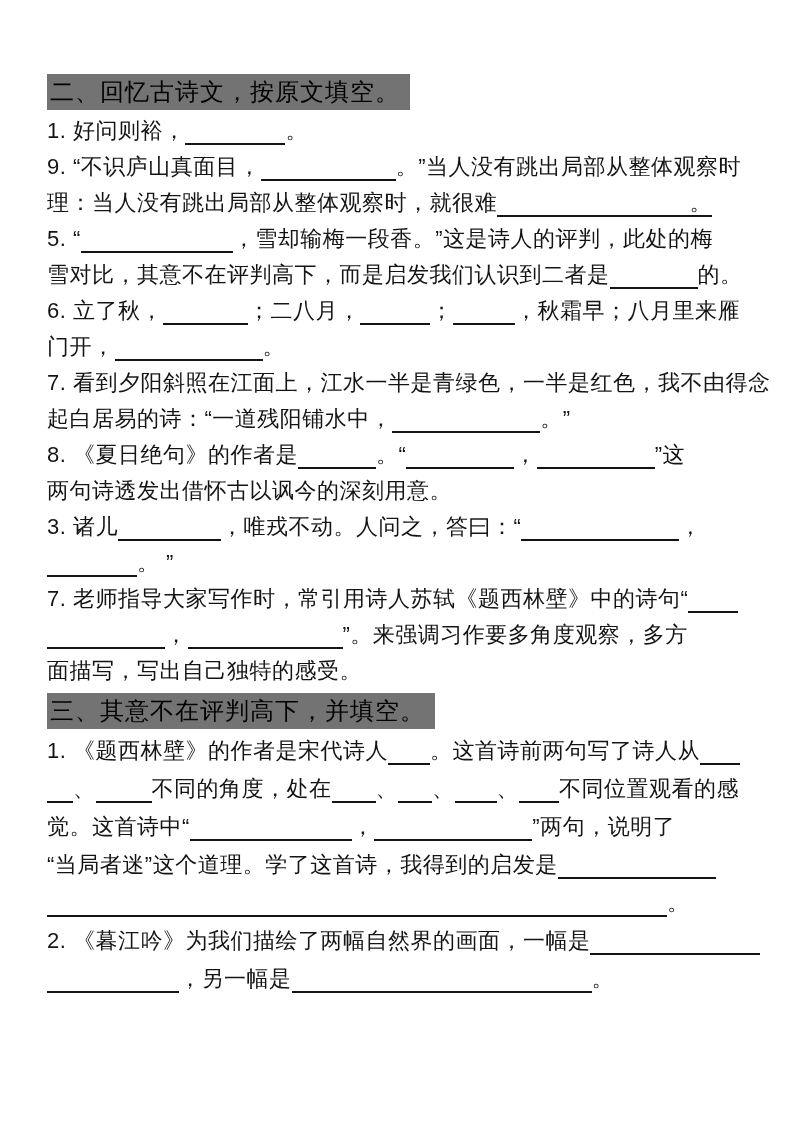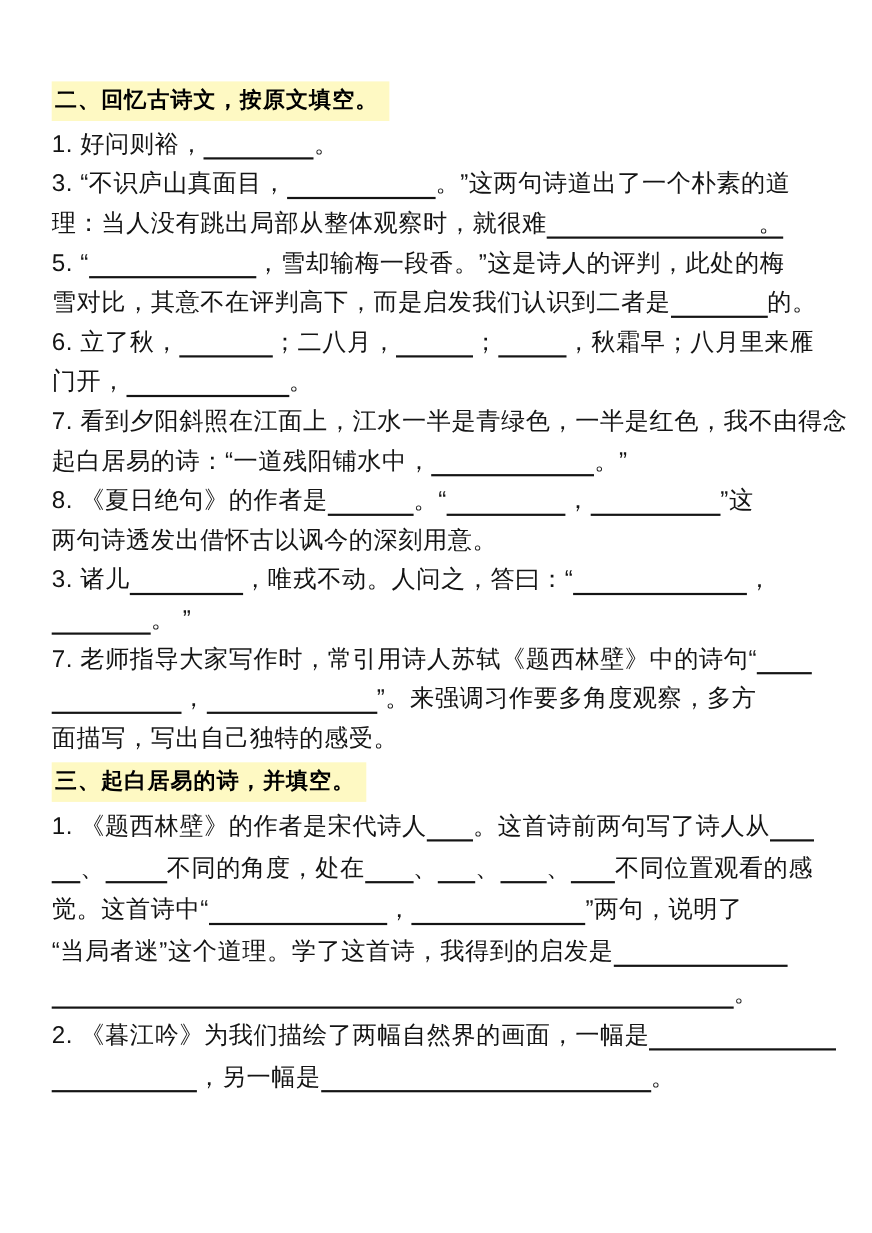--- a/index.html
+++ b/index.html
@@ -13,24 +13,24 @@
     height: 1121px;
     box-sizing: border-box;
     padding: 74px 40px 0 47px;
     background: #ffffff;
     color: #141414;
     font-family: "Liberation Sans", "DejaVu Sans", sans-serif;
     overflow: hidden;
   }
   .section-header {
     display: inline-block;
-    background: #fef9c3;
+    background: #737373;
     color: #000000;
-    font-weight: bold;
-    font-size: 20px;
+    font-weight: normal;
+    font-size: 24px;
     line-height: 27px;
     padding: 4px 10px 5px 3px;
     letter-spacing: 1px;
     white-space: nowrap;
   }
   .lines { margin-top: 3px; }
   .line {
     font-size: 22px;
     line-height: 36px;
     height: 36px;
@@ -53,40 +53,40 @@
   .txt { display: inline; }
 </style>
 </head>
 <body>
 
 <div class="page">
   <div class="section sec2">
     <div class="section-header">二、回忆古诗文，按原文填空。</div>
     <div class="lines">
         <div class="line"><span class="txt">1. 好问则裕，</span><span class="blank" style="width: 100px;"></span><span class="txt">。</span></div>
-        <div class="line"><span class="txt">3. “不识庐山真面目，</span><span class="blank" style="width: 135px;"></span><span class="txt">。”这两句诗道出了一个朴素的道</span></div>
+        <div class="line"><span class="txt">9. “不识庐山真面目，</span><span class="blank" style="width: 135px;"></span><span class="txt">。”当人没有跳出局部从整体观察时</span></div>
         <div class="line"><span class="txt">理：当人没有跳出局部从整体观察时，就很难</span><span class="blank" style="width: 215px;">。</span></div>
         <div class="line"><span class="txt">5. “</span><span class="blank" style="width: 152px;"></span><span class="txt">，雪却输梅一段香。”这是诗人的评判，此处的梅</span></div>
         <div class="line"><span class="txt">雪对比，其意不在评判高下，而是启发我们认识到二者是</span><span class="blank" style="width: 88px;"></span><span class="txt">的。</span></div>
         <div class="line"><span class="txt">6. 立了秋，</span><span class="blank" style="width: 85px;"></span><span class="txt">；二八月，</span><span class="blank" style="width: 70px;"></span><span class="txt">；</span><span class="blank" style="width: 62px;"></span><span class="txt">，秋霜早；八月里来雁</span></div>
         <div class="line"><span class="txt">门开，</span><span class="blank" style="width: 148px;"></span><span class="txt">。</span></div>
         <div class="line"><span class="txt">7. 看到夕阳斜照在江面上，江水一半是青绿色，一半是红色，我不由得念</span></div>
         <div class="line"><span class="txt">起白居易的诗：“一道残阳铺水中，</span><span class="blank" style="width: 148px;"></span><span class="txt">。”</span></div>
         <div class="line"><span class="txt">8. 《夏日绝句》的作者是</span><span class="blank" style="width: 78px;"></span><span class="txt">。“</span><span class="blank" style="width: 108px;"></span><span class="txt">，</span><span class="blank" style="width: 118px;"></span><span class="txt">”这</span></div>
         <div class="line"><span class="txt">两句诗透发出借怀古以讽今的深刻用意。</span></div>
         <div class="line"><span class="txt">3. 诸儿</span><span class="blank" style="width: 103px;"></span><span class="txt">，唯戎不动。人问之，答曰：“</span><span class="blank" style="width: 158px;"></span><span class="txt">，</span></div>
         <div class="line"><span class="blank" style="width: 90px;"></span><span class="txt">。 ”</span></div>
         <div class="line"><span class="txt">7. 老师指导大家写作时，常引用诗人苏轼《题西林壁》中的诗句“</span><span class="blank" style="width: 50px;"></span></div>
         <div class="line"><span class="blank" style="width: 118px;"></span><span class="txt">，</span><span class="blank" style="width: 155px;"></span><span class="txt">”。来强调习作要多角度观察，多方</span></div>
         <div class="line"><span class="txt">面描写，写出自己独特的感受。</span></div>
       </div>
   </div>
 
   <div class="section sec3">
-    <div class="section-header">三、起白居易的诗，并填空。</div>
+    <div class="section-header">三、其意不在评判高下，并填空。</div>
     <div class="lines">
         <div class="line"><span class="txt">1. 《题西林壁》的作者是宋代诗人</span><span class="blank" style="width: 42px;"></span><span class="txt">。这首诗前两句写了诗人从</span><span class="blank" style="width: 40px;"></span></div>
         <div class="line"><span class="blank" style="width: 26px;"></span><span class="txt">、</span><span class="blank" style="width: 56px;"></span><span class="txt">不同的角度，处在</span><span class="blank" style="width: 44px;"></span><span class="txt">、</span><span class="blank" style="width: 34px;"></span><span class="txt">、</span><span class="blank" style="width: 42px;"></span><span class="txt">、</span><span class="blank" style="width: 40px;"></span><span class="txt">不同位置观看的感</span></div>
         <div class="line"><span class="txt">觉。这首诗中“</span><span class="blank" style="width: 162px;"></span><span class="txt">，</span><span class="blank" style="width: 158px;"></span><span class="txt">”两句，说明了</span></div>
         <div class="line"><span class="txt">“当局者迷”这个道理。学了这首诗，我得到的启发是</span><span class="blank" style="width: 158px;"></span></div>
         <div class="line"><span class="blank" style="width: 620px;"></span><span class="txt">。</span></div>
         <div class="line"><span class="txt">2. 《暮江吟》为我们描绘了两幅自然界的画面，一幅是</span><span class="blank" style="width: 170px;"></span></div>
         <div class="line"><span class="blank" style="width: 132px;"></span><span class="txt">，另一幅是</span><span class="blank" style="width: 300px;"></span><span class="txt">。</span></div>
       </div>
   </div>

